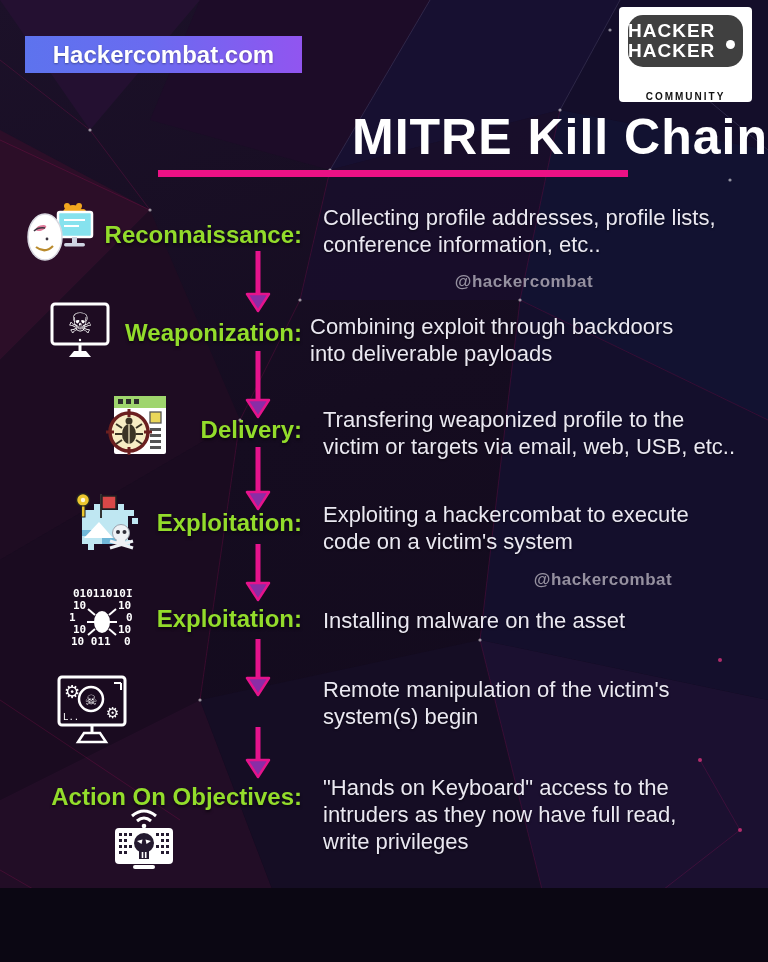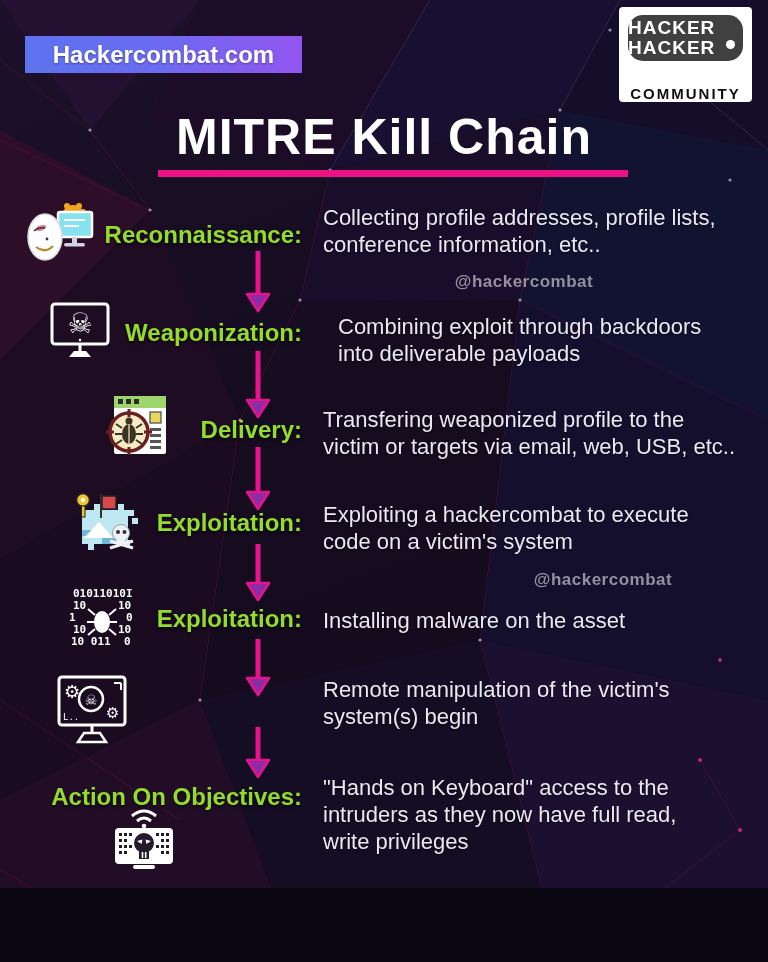--- a/index.html
+++ b/index.html
@@ -19,23 +19,23 @@
   .logo{
     position:absolute;left:619px;top:7px;width:133px;height:95px;background:#ffffff;
     border-radius:4px;display:flex;flex-direction:column;align-items:center;padding-top:8px;box-sizing:border-box;
   }
   .logo-plate{
     position:relative;width:115px;height:58px;background:#404040;border-radius:15px;
     display:flex;flex-direction:column;justify-content:center;
   }
   .logo-plate .ln{color:#ffffff;font-weight:700;font-size:19px;line-height:20px;letter-spacing:1px;}
   .logo-dot{position:absolute;right:8px;top:25px;width:9px;height:9px;border-radius:50%;background:#ffffff;}
-  .logo-sub{margin-top:24px;color:#111111;font-weight:700;font-size:15px;letter-spacing:2px;}
+  .logo-sub{margin-top:24px;color:#111111;font-weight:700;font-size:10px;letter-spacing:2px;}
   .title{
-    position:absolute;left:0;top:108px;width:768px;text-align:center;
+    position:absolute;left:0;top:108px;width:768px;text-align:right;
     color:#ffffff;font-size:50px;font-weight:700;letter-spacing:1px;
   }
   .title-underline{position:absolute;left:158px;top:170px;width:470px;height:7px;background:#ec1185;}
   .stage-label{
     position:absolute;text-align:right;color:#93dc2b;font-weight:700;font-size:24px;line-height:27px;
     white-space:pre-line;text-shadow:0 2px 3px rgba(0,0,0,.55);
   }
   .desc{
     position:absolute;color:#eae8f1;font-size:22px;line-height:27px;font-weight:400;
     white-space:pre-line;text-shadow:0 1px 2px rgba(0,0,0,.5);
@@ -155,21 +155,21 @@
   </svg>
 
   <svg class="icon" style="left:46px;top:300px" width="68" height="62" viewBox="0 0 68 62">
     <rect x="6" y="4" width="56" height="40" rx="3" fill="none" stroke="#ffffff" stroke-width="3"></rect>
     <text x="34" y="33" font-size="28" fill="#ffffff" text-anchor="middle" font-family="DejaVu Sans, sans-serif">☠</text>
     <circle cx="34" cy="40" r="1.2" fill="#ffffff"></circle>
     <line x1="34" y1="44" x2="34" y2="51" stroke="#ffffff" stroke-width="3"></line>
     <path d="M23,57 h22 l-5,-6 h-12 z" fill="#ffffff"></path>
   </svg>
   <div class="stage-label" style="left:100px;top:319px;width:202px">Weaponization:</div>
-  <div class="desc" style="left:338px;top:313px;width:430px">Combining exploit through backdoors
+  <div class="desc" style="left:310px;top:313px;width:430px">Combining exploit through backdoors
 into deliverable payloads</div>
 
   <svg class="arrow" style="left:245px;top:351px" width="26" height="68">
     <line x1="13" y1="0" x2="13" y2="50"></line>
       <polygon points="2,49 24,49 13,66"></polygon>
   </svg>
 
   <svg class="icon" style="left:98px;top:392px" width="74" height="74" viewBox="0 0 74 74">
     <rect x="16" y="4" width="52" height="58" rx="2" fill="#ffffff"></rect>
     <rect x="16" y="4" width="52" height="12" fill="#9fd56d"></rect>

